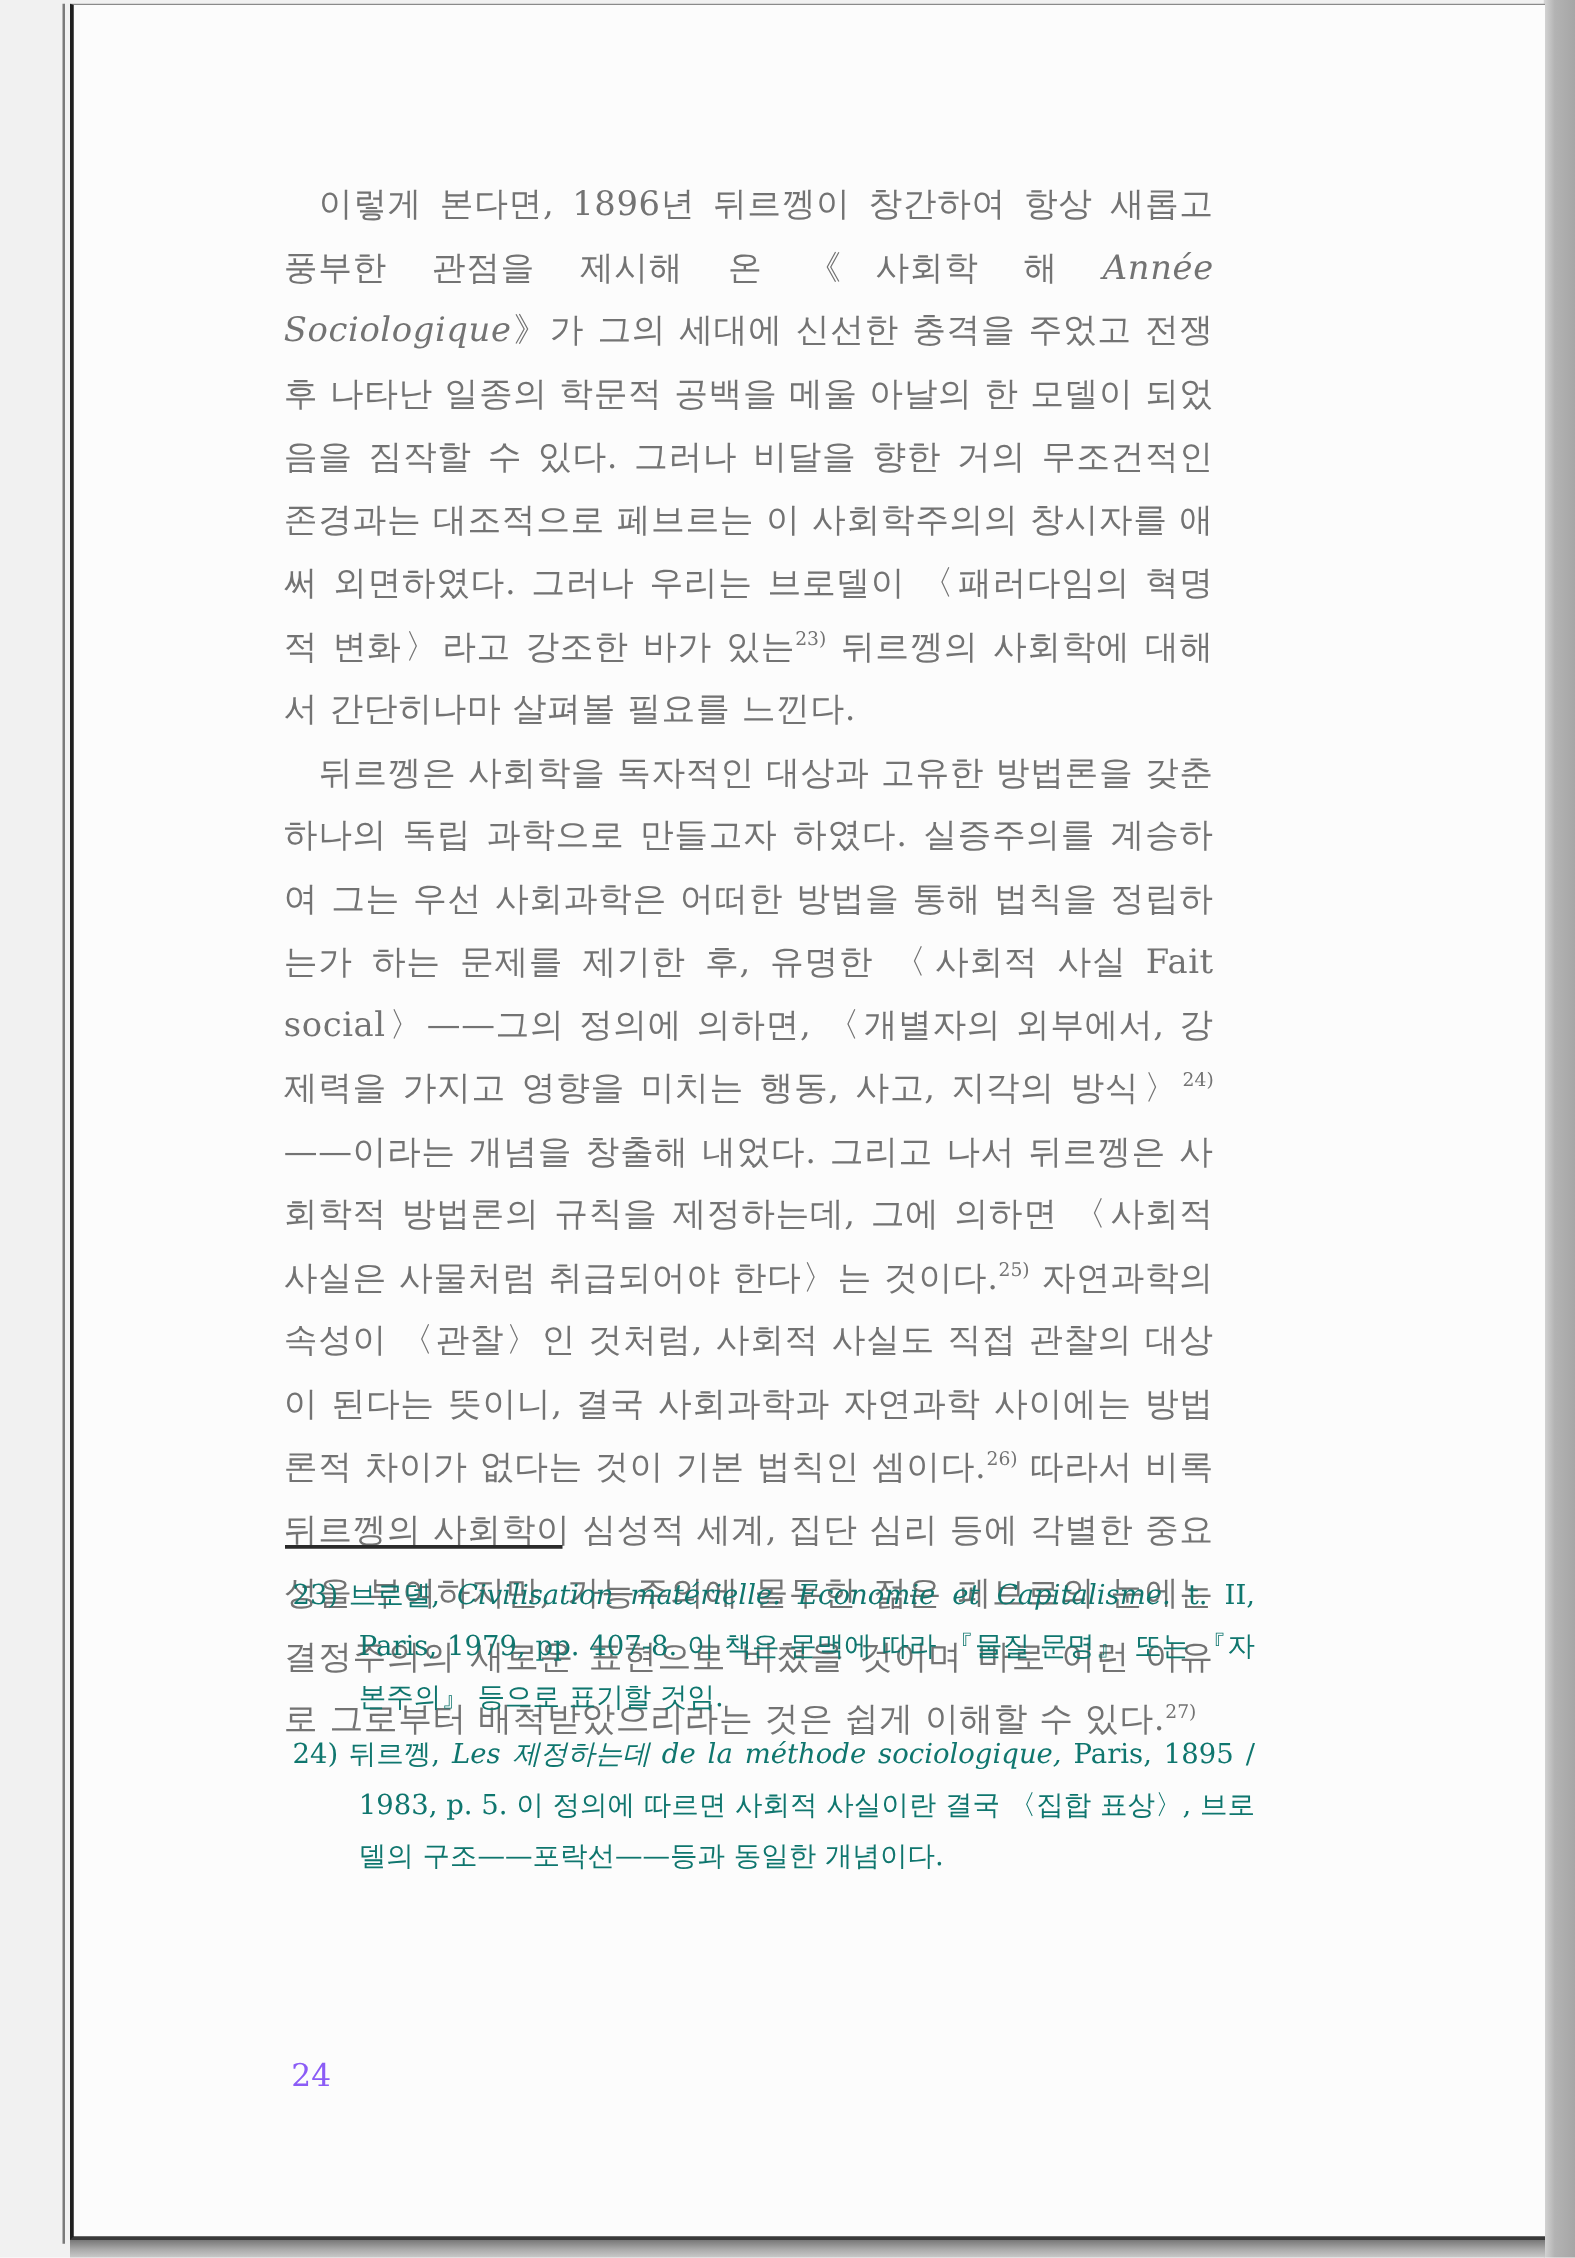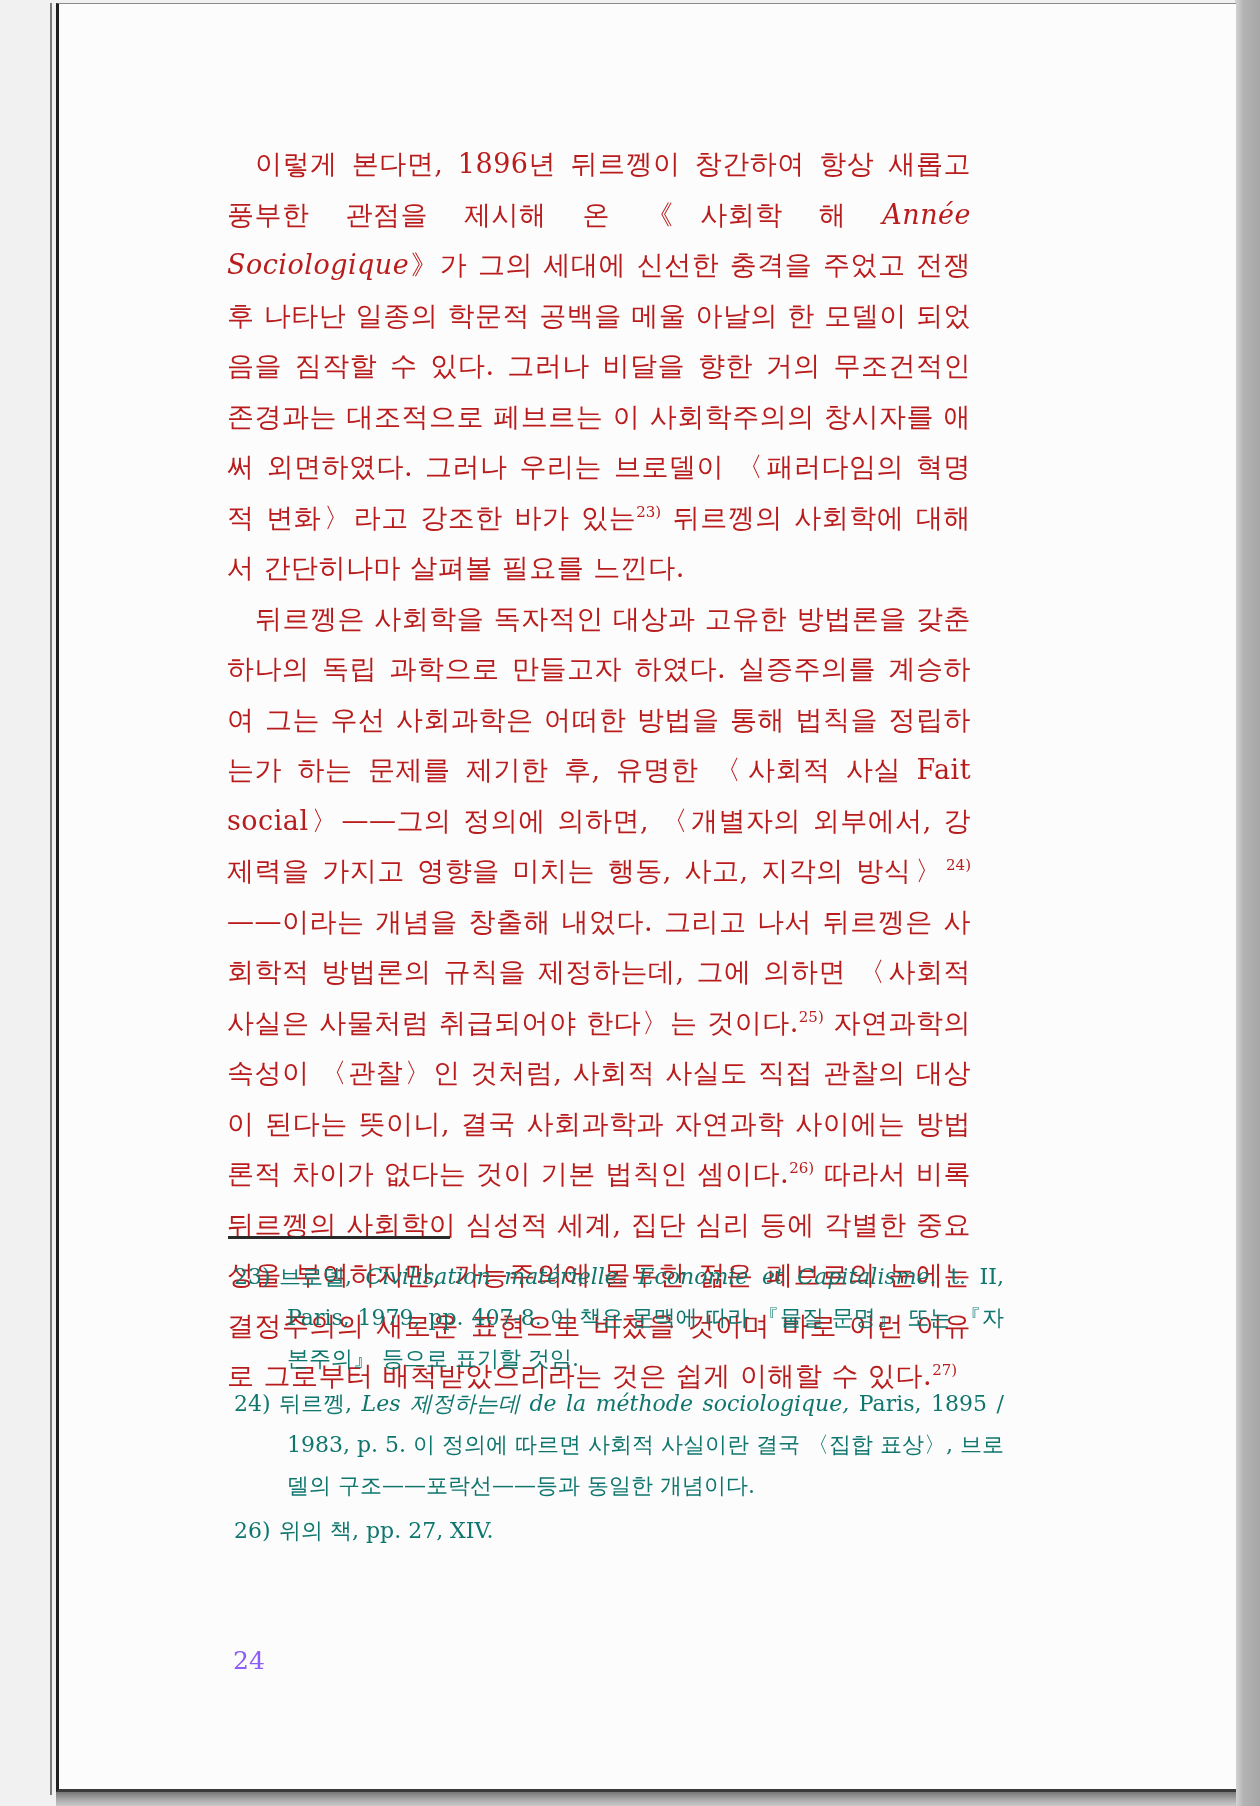--- a/index.html
+++ b/index.html
@@ -24,21 +24,21 @@
     border-bottom:3px solid #3a3a3a;
     box-sizing:border-box;
   }
   .bottom-shadow{
     position:absolute;left:56px;top:1792px;width:1180px;height:14px;
     background:linear-gradient(to bottom,#777 0%,#aaa 55%,#c9c9c9 100%);
   }
   
   .body-text{
     position:absolute;left:168px;top:135px;width:744px;
-    font-size:27px;line-height:50.5px;color:#b91c1c;
+    font-size:27px;line-height:50.5px;color:#737373;
     text-align:justify;letter-spacing:0.5px;
   }
   .body-text p{margin:0;text-indent:28px;}
   .it{font-style:italic;}
   sup.fn-ref{
     font-size:15px;line-height:0;vertical-align:super;letter-spacing:0;
   }
   
   .fn-rule{
     position:absolute;left:169px;top:1232px;width:222px;height:3px;background:#2a2a2a;
@@ -65,18 +65,17 @@
 
 <div class="page">
   <div class="body-text" id="body-text">
       <p><span>이렇게 본다면, 1896년 뒤르껭이 창간하여 항상 새롭고 풍부한 관점을 제시해 온 《사회학 해 </span><span class="it">Année Sociologique</span><span>》가 그의 세대에 신선한 충격을 주었고 전쟁 후 나타난 일종의 학문적 공백을 메울 아날의 한 모델이 되었음을 짐작할 수 있다. 그러나 비달을 향한 거의 무조건적인 존경과는 대조적으로 페브르는 이 사회학주의의 창시자를 애써 외면하였다. 그러나 우리는 브로델이 〈패러다임의 혁명적 변화〉라고 강조한 바가 있는</span><sup class="fn-ref">23)</sup><span> 뒤르껭의 사회학에 대해서 간단히나마 살펴볼 필요를 느낀다.</span></p>
       <p><span>뒤르껭은 사회학을 독자적인 대상과 고유한 방법론을 갖춘 하나의 독립 과학으로 만들고자 하였다. 실증주의를 계승하여 그는 우선 사회과학은 어떠한 방법을 통해 법칙을 정립하는가 하는 문제를 제기한 후, 유명한 〈사회적 사실 Fait social〉——그의 정의에 의하면, 〈개별자의 외부에서, 강제력을 가지고 영향을 미치는 행동, 사고, 지각의 방식〉</span><sup class="fn-ref">24)</sup><span>——이라는 개념을 창출해 내었다. 그리고 나서 뒤르껭은 사회학적 방법론의 규칙을 제정하는데, 그에 의하면 〈사회적 사실은 사물처럼 취급되어야 한다〉는 것이다.</span><sup class="fn-ref">25)</sup><span> 자연과학의 속성이 〈관찰〉인 것처럼, 사회적 사실도 직접 관찰의 대상이 된다는 뜻이니, 결국 사회과학과 자연과학 사이에는 방법론적 차이가 없다는 것이 기본 법칙인 셈이다.</span><sup class="fn-ref">26)</sup><span> 따라서 비록 뒤르껭의 사회학이 심성적 세계, 집단 심리 등에 각별한 중요성을 부여하지만, 가능주의에 몰두한 젊은 페브르의 눈에는 결정주의의 새로운 표현으로 비쳤을 것이며 바로 이런 이유로 그로부터 배척받았으리라는 것은 쉽게 이해할 수 있다.</span><sup class="fn-ref">27)</sup></p>
     </div>
   <div class="fn-rule"></div>
   <div class="footnotes" id="footnotes">
       <div class="footnote"><span class="fn-label">23)</span><span><span>브로델, </span><span class="it">Civilisation matérielle. Economie et Capitalisme.</span><span> t. II, Paris, 1979, pp. 407-8. 이 책은 문맥에 따라 『물질 문명』 또는 『자본주의』 등으로 표기할 것임.</span></span></div>
       <div class="footnote"><span class="fn-label">24)</span><span><span>뒤르껭, </span><span class="it">Les 제정하는데 de la méthode sociologique,</span><span> Paris, 1895 / 1983, p. 5. 이 정의에 따르면 사회적 사실이란 결국 〈집합 표상〉, 브로델의 구조——포락선——등과 동일한 개념이다.</span></span></div>
-      <div class="footnote"><span class="fn-label">26)</span><span><span>위의 책, pp. 27, XIV.</span></span></div>
     </div>
   <div class="page-number">24</div>
 </div>
 
 <div class="bottom-shadow"></div>
 
 </body></html>

